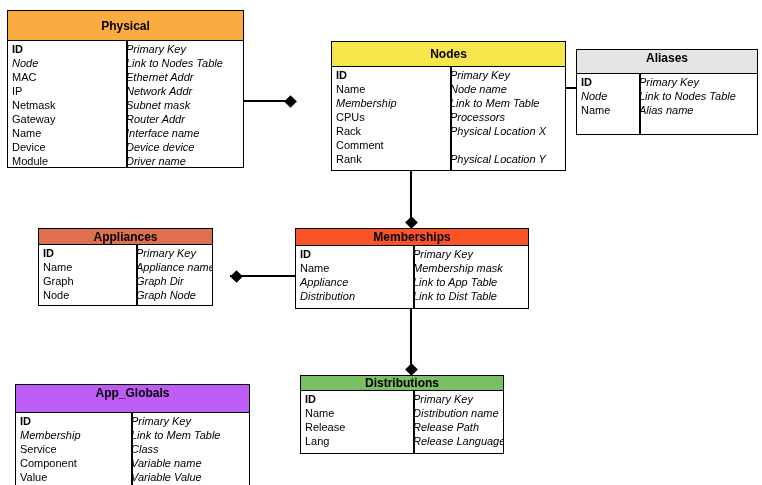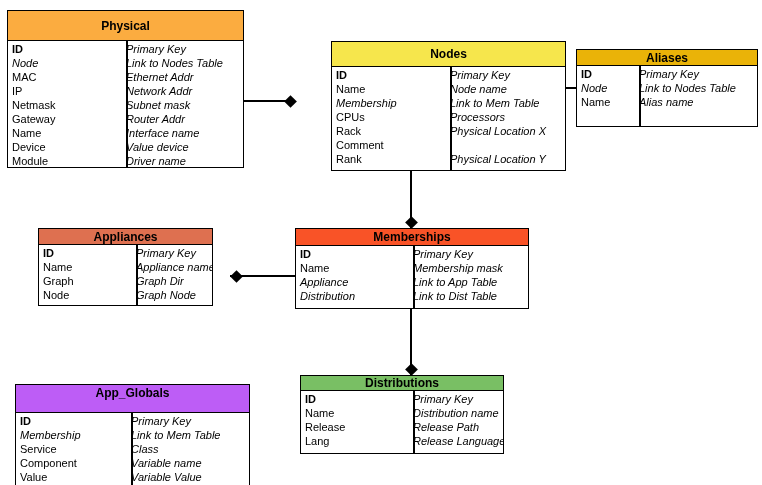--- a/index.html
+++ b/index.html
@@ -73,21 +73,21 @@
       <div class="trow">
           <span class="c1">Gateway</span>
           <span class="c2">Router Addr</span>
         </div>
       <div class="trow">
           <span class="c1">Name</span>
           <span class="c2">Interface name</span>
         </div>
       <div class="trow">
           <span class="c1">Device</span>
-          <span class="c2">Value device</span>
+          <span class="c2">Device device</span>
         </div>
       <div class="trow">
           <span class="c1">Module</span>
           <span class="c2">Driver name</span>
         </div>
     </div>
   </div>
 
   <div class="tbl" style="left:295px;top:41px;width:235px;margin-left:36px;--c1w:118px;">
     <div class="th" style="height: 25px; line-height: 25px; background: rgb(246, 230, 76);">
@@ -120,21 +120,21 @@
           <span class="c2"></span>
         </div>
       <div class="trow">
           <span class="c1">Rank</span>
           <span class="c2">Physical Location Y</span>
         </div>
     </div>
   </div>
 
   <div class="tbl" style="left:576px;top:49px;width:182px;--c1w:62px;">
-    <div class="th" style="height: 16px; line-height: 16px; background: #eab308; text-align: center;">
+    <div class="th" style="height: 24px; line-height: 16px; background: #e5e5e5; text-align: center;">
       <span>Aliases</span>
     </div>
     <div class="tb" style="height:60px;">
       <div class="vdiv"></div>
       <div class="trow">
           <span class="c1 b">ID</span>
           <span class="c2">Primary Key</span>
         </div>
       <div class="trow">
           <span class="c1 i">Node</span>

